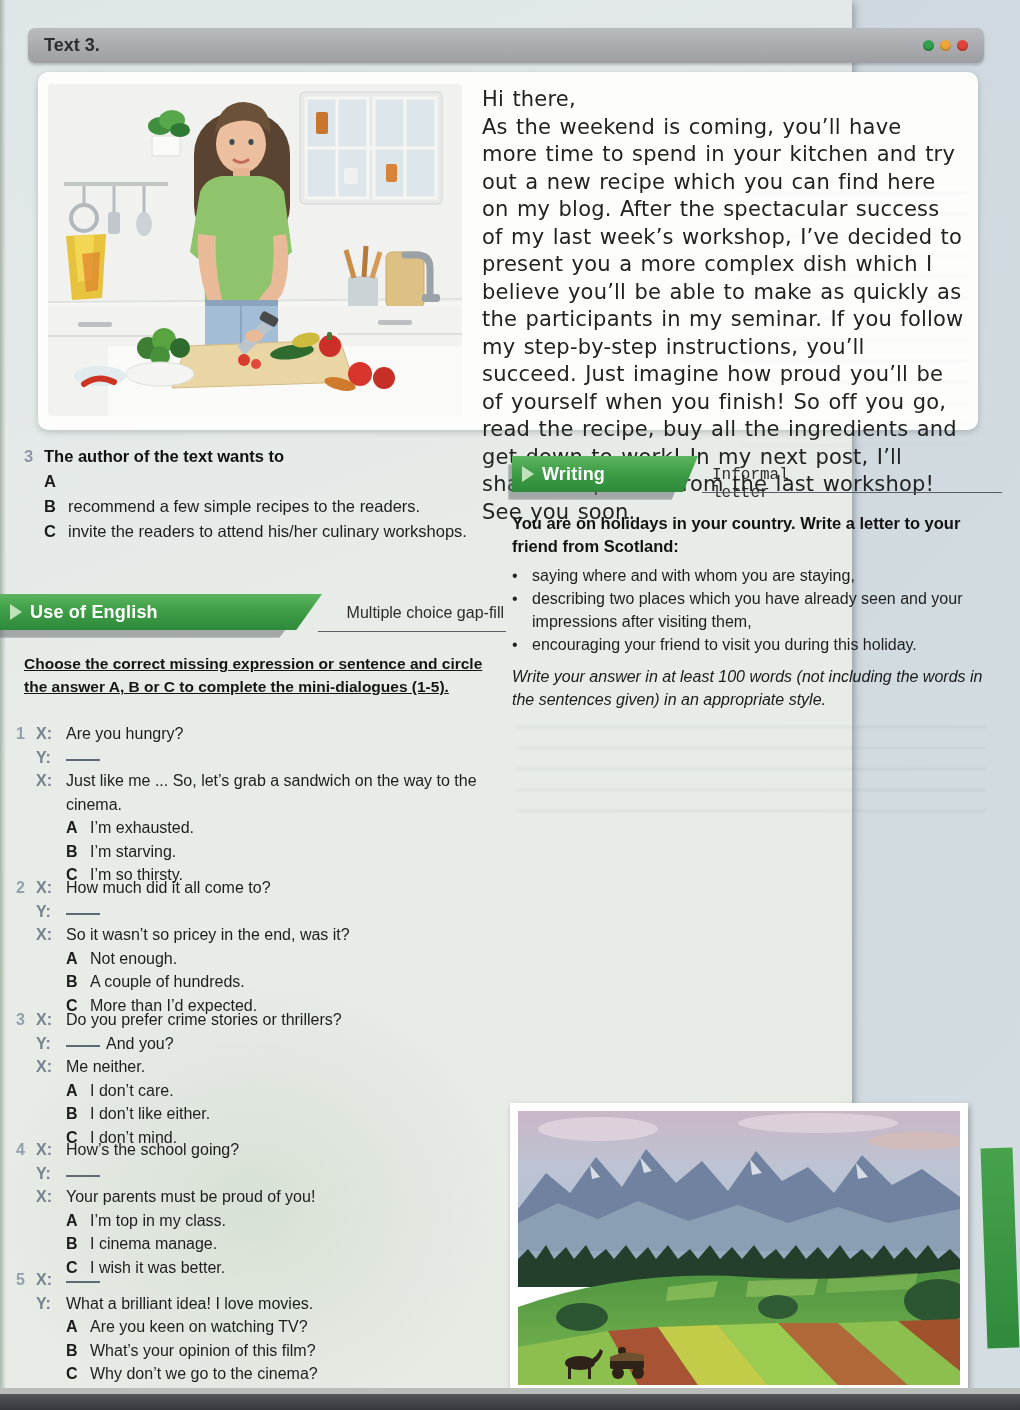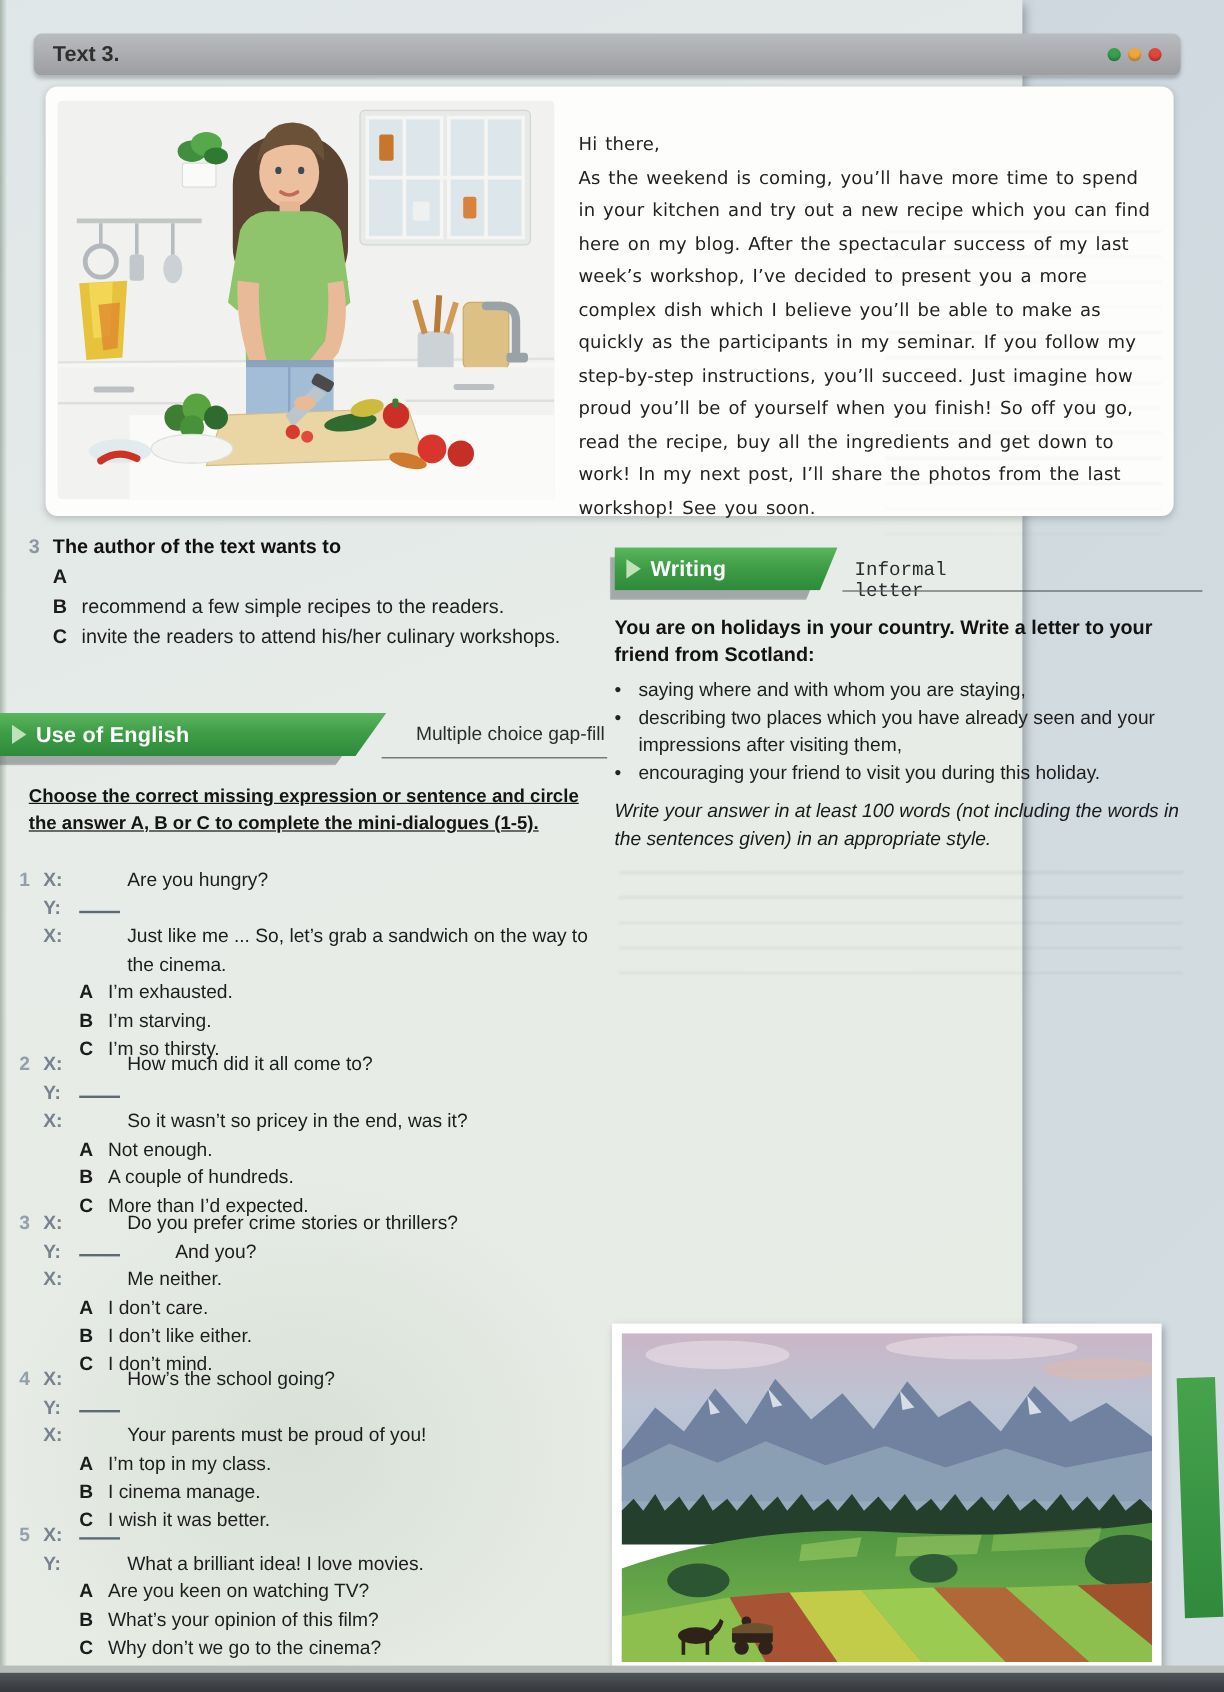--- a/index.html
+++ b/index.html
@@ -27,22 +27,22 @@
   .dot{width:11px;height:11px;border-radius:50%;box-shadow:inset 0 -2px 2px rgba(0,0,0,.25);}
   
   .reading-panel{
     position:absolute;left:38px;top:72px;width:940px;height:358px;border-radius:10px;
     background:#fdfdfc;box-shadow:0 2px 6px rgba(100,108,112,.35);
   }
   .kitchen-photo{position:absolute;left:10px;top:12px;width:414px;height:332px;
     border-radius:4px;overflow:hidden;background:#f1f2ef;}
   .blog{
     position:absolute;left:444px;top:14px;width:482px;
-    font-family:"DejaVu Sans",sans-serif;font-size:15px;line-height:27.5px;
-    letter-spacing:.2px;word-spacing:1.5px;color:#222;margin-top:21px;
+    font-family:"DejaVu Sans",sans-serif;font-size:21px;line-height:27.5px;
+    letter-spacing:.2px;word-spacing:1.5px;color:#222;
   }
   .blog p{margin:0;}
   .ghost-lines{position:absolute;pointer-events:none;filter:blur(1px);
     background:repeating-linear-gradient(180deg,rgba(110,120,115,.10) 0 2px,transparent 2px 21px);}
   .ghost-photo{position:absolute;pointer-events:none;
     background:radial-gradient(ellipse at 50% 55%,rgba(140,170,135,.16),rgba(140,170,135,0) 70%);}
   
   .q3{position:absolute;left:24px;top:444px;width:480px;font-size:16.5px;line-height:25px;}
   .q3 .stem-row{display:flex;}
   .qnum{width:20px;font-weight:bold;color:#8b98a4;flex-shrink:0;}
@@ -64,21 +64,21 @@
   .type-rule{position:absolute;height:0;border-top:1.5px solid #5a5f63;}
   
   .instructions{position:absolute;left:24px;top:652px;width:480px;
     font-size:15.5px;font-weight:bold;line-height:23px;color:#151515;text-decoration:underline;}
   
   .dialogue{position:absolute;left:16px;width:490px;font-size:16px;line-height:23.5px;}
   .dialogue{padding-left:20px;box-sizing:border-box;}
   .dnum{position:absolute;left:0;top:0;font-weight:bold;color:#93a0ac;}
   .dline{display:flex;}
   .spk{width:30px;font-weight:bold;color:#77828e;flex-shrink:0;}
-  .dtxt{flex:1;color:#1d1d1d;margin-left:40px;}
+  .dtxt{flex:1;color:#1d1d1d;}
   .blank{display:inline-block;width:34px;height:13px;border-bottom:2px solid #5c6a76;margin-right:6px;}
   .dopt{display:flex;padding-left:30px;}
   .dopt .olet{width:24px;}
   
   .w-task{position:absolute;left:512px;top:512px;width:482px;
     font-size:16.5px;font-weight:bold;line-height:23px;color:#121212;}
   .w-bullets{position:absolute;left:512px;top:564px;width:470px;font-size:16px;line-height:23px;}
   .w-bullets .b{display:flex;}
   .w-bullets .dotb{width:20px;flex-shrink:0;color:#222;}
   .w-note{position:absolute;left:512px;top:666px;width:478px;

